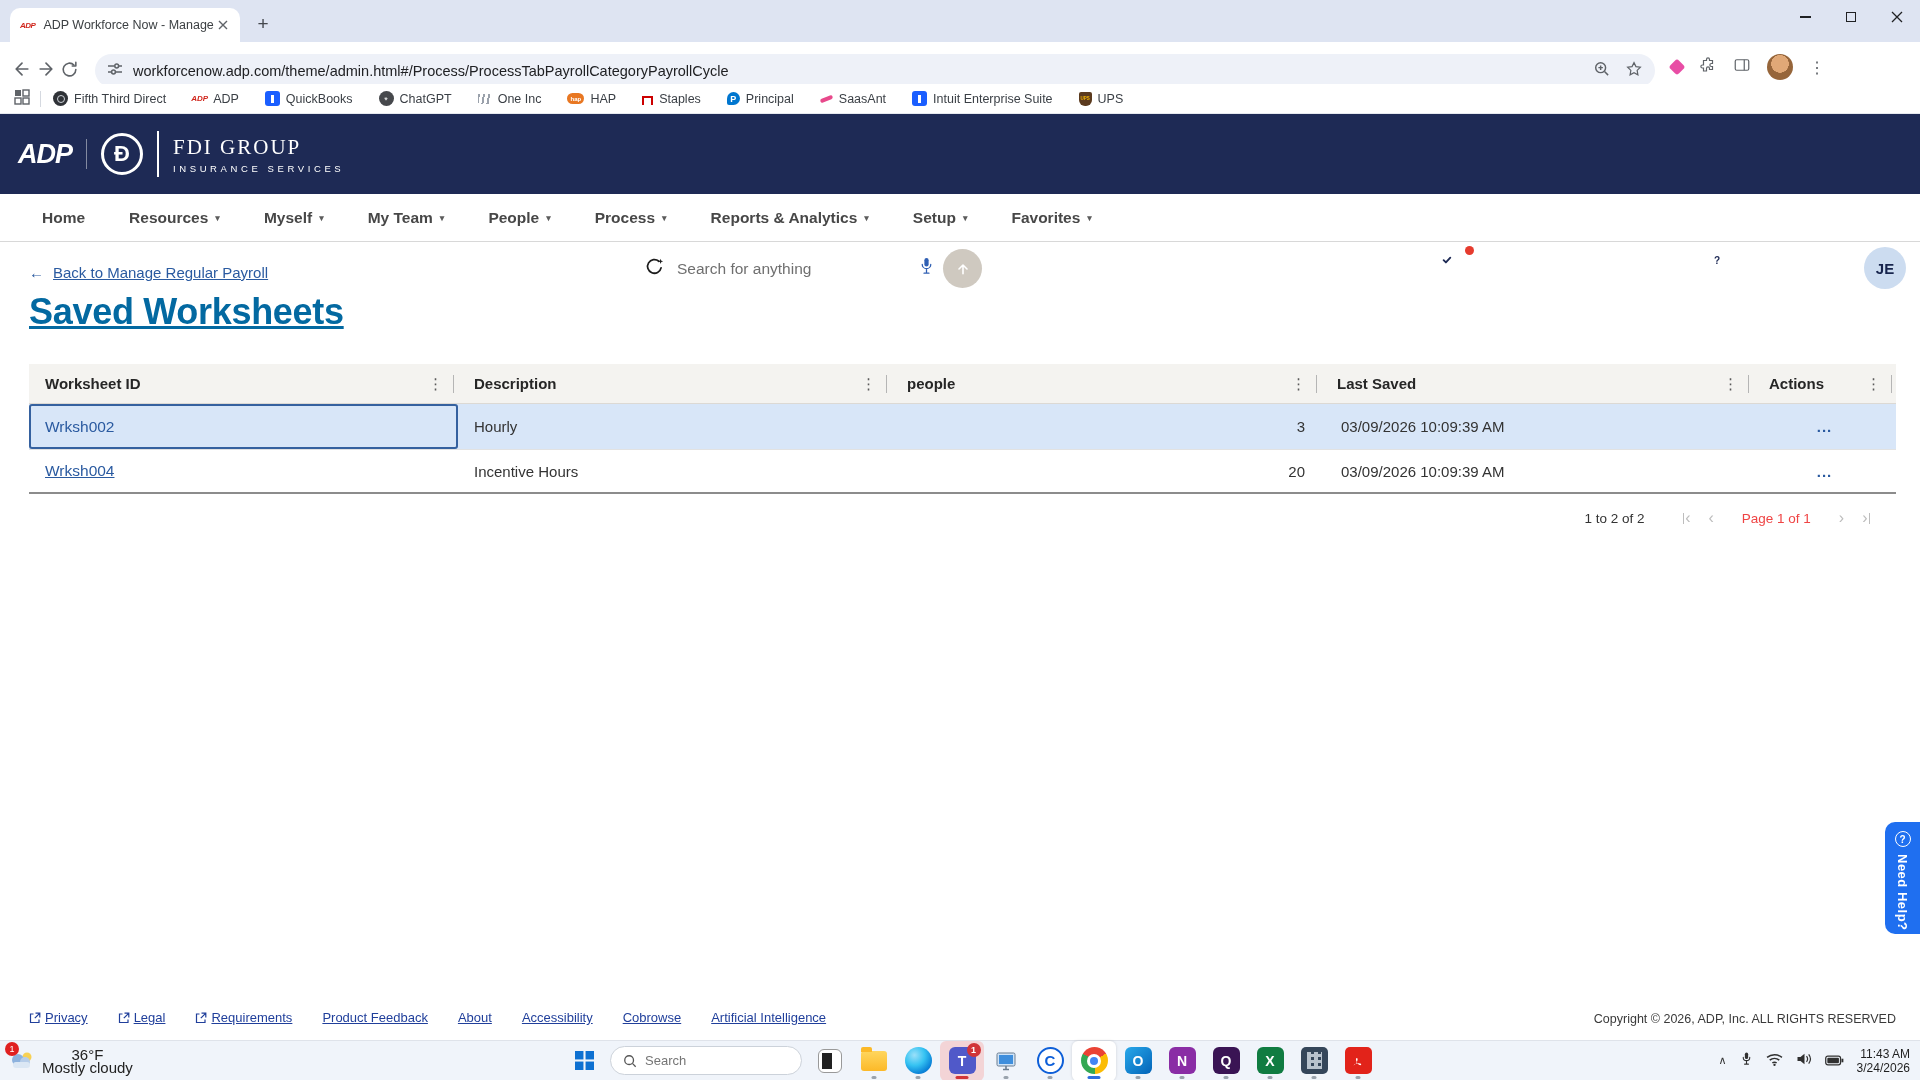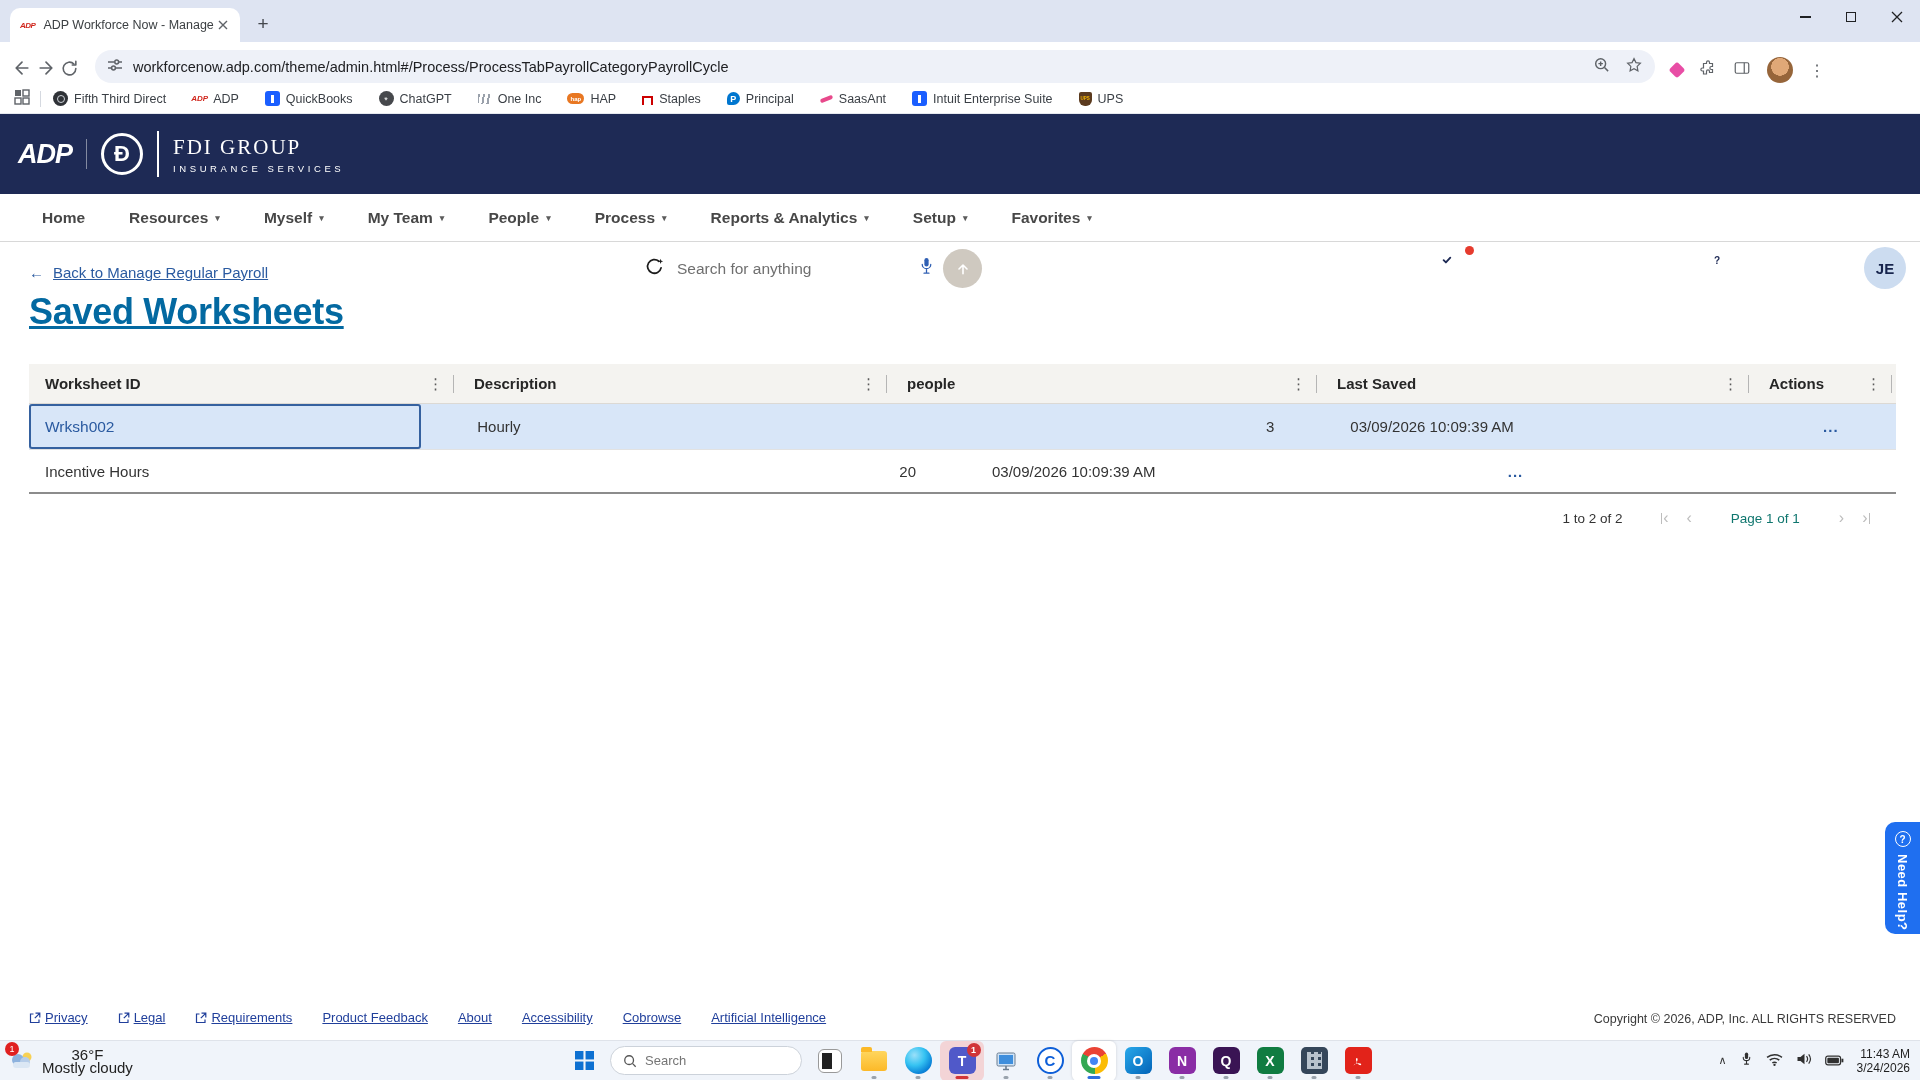--- a/index.html
+++ b/index.html
@@ -11,21 +11,21 @@
   .tab { position:relative; margin-left:10px; width:230px; height:34px; background:#fff; border-radius:10px 10px 0 0; display:flex; align-items:center; padding:0 8px 0 10px; }
   .fav-adp { color:#d0271d; font-weight:800; font-style:italic; font-size:8px; letter-spacing:-0.5px; }
   .tab-title { flex:1; margin-left:8px; font-size:12.5px; color:#3c4043; white-space:nowrap; overflow:hidden; }
   .tab-close { width:18px; height:18px; display:flex; align-items:center; justify-content:center; border-radius:50%; cursor:pointer; }
   .newtab { width:26px; height:26px; margin:0 0 5px 10px; display:flex; align-items:center; justify-content:center; font-size:19px; color:#44474d; border-radius:50%; }
   .win-controls { position:absolute; right:0; top:0; height:34px; display:flex; }
   .wc { width:46px; height:34px; display:flex; align-items:center; justify-content:center; }
   .wc-min i { display:block; width:11px; height:1.6px; background:#202124; }
   .wc-max i { display:block; width:10px; height:10px; border:1.6px solid #202124; }
 
-  .toolbar { position:absolute; top:42px; left:0; width:1764px; height:42px; background:#fff; display:flex; align-items:flex-end; padding:1px 10px; }
+  .toolbar { position:absolute; top:42px; left:0; width:1764px; height:42px; background:#fff; display:flex; align-items:flex-start; padding:12px 10px; }
   .tb-btn { width:30px; height:30px; display:flex; align-items:center; justify-content:center; border-radius:50%; margin:0 2px; }
   .omnibox { flex:0 0 auto; width:1560px; height:33px; margin-left:14px; background:#eef1f8; border-radius:17px; display:flex; align-items:center; padding:0 12px; }
   .omni-url { flex:1; margin-left:10px; font-size:14.5px; color:#202124; white-space:nowrap; overflow:hidden; }
   .omni-right { display:flex; gap:14px; align-items:center; }
   .ext-pink { width:12px; height:12px; background:#e84da5; border-radius:3px; transform:rotate(45deg); }
   .toolbar-right { display:flex; align-items:center; gap:16px; margin-left:16px; }
   .avatar-sm { width:26px; height:26px; border-radius:50%; background:radial-gradient(circle at 50% 38%, #e0a877 0 42%, #96653a 43%); }
   .kebab-v { font-size:16px; color:#5f6368; }
 
   .bookmarksbar { position:absolute; top:84px; left:0; width:1920px; height:30px; background:#fff; border-bottom:1px solid #e6e9ef; display:flex; align-items:center; padding:0 14px; font-size:12.5px; color:#3a3f45; }
@@ -83,39 +83,39 @@
 
   .grid { margin:31px 0 0 29px; width:1867px; }
   .grow { display:flex; }
   .c1{width:429px}.c2{width:433px}.c3{width:430px}.c4{width:432px}.c5{width:143px}
   .ghead { height:40px; background:#f4f3f0; border-bottom:1px solid #dcd9d4; }
   .hcell { display:flex; align-items:center; position:relative; }
   .hlabel { padding-left:16px; font-size:15px; font-weight:bold; color:#262626; }
   .hctl { margin-left:auto; display:flex; align-items:center; gap:10px; padding-right:4px; }
   .kebab { font-size:15px; color:#5a5a5a; cursor:pointer; line-height:1; }
   .hdiv { width:1px; height:18px; background:#b5b5b5; }
-  .drow { height:45px;gap:40px; }
+  .drow { height:45px; }
   .row-selected { background:#d8e6f8; }
   .row-plain { background:#fff; border-top:1px solid #e2e2e2; border-bottom:2px solid #8c8c8c; }
   .dcell { display:flex; align-items:center; font-size:15px; color:#333; }
   .cell-id { padding-left:16px; }
   .focus-cell { box-shadow:inset 0 0 0 2px #35619f; border-radius:3px; }
   .wlink { color:#2a5aa0; font-weight:500; font-size:15.5px; cursor:pointer; }
   .wlink.u { text-decoration:underline; }
   .cell-desc { padding-left:16px; }
   .cell-num { justify-content:flex-end; padding-right:16px; }
   .cell-date { padding-left:20px; }
   .cell-act { justify-content:center; }
   .act-btn { color:#2a5aa0; font-weight:bold; letter-spacing:1px; font-size:15px; cursor:pointer; }
 
   .pagination { width:1867px; margin-left:29px; margin-top:16px; display:flex; justify-content:flex-end; align-items:center; gap:38px; padding-right:26px; font-size:13.5px; color:#333; }
   .pgnav { display:flex; align-items:center; gap:18px; }
   .pg-btn { color:#bdbdbd; font-size:16px; display:flex; align-items:center; gap:1px; line-height:1; }
   .pg-bar { width:1.5px; height:11px; background:#bdbdbd; display:inline-block; }
-  .pg-label { color:#0f766e; margin:0 21px; }
+  .pg-label { color:#ef4444; margin:0 10px; }
 
   
   .need-help { position:absolute; right:0; top:822px; width:35px; height:112px; background:#1f6ff0; border-radius:10px 0 0 10px; display:flex; flex-direction:column; align-items:center; padding-top:9px; cursor:pointer; }
   .nh-q { width:16px; height:16px; border:1.6px solid #fff; border-radius:50%; color:#fff; font-size:10px; font-weight:bold; display:flex; align-items:center; justify-content:center; }
   .nh-txt { writing-mode:vertical-rl; color:#fff; font-size:13px; font-weight:bold; margin-top:7px; letter-spacing:.5px; }
 
   
   .page-footer { position:absolute; bottom:40px; left:0; width:1920px; height:40px; background:#fff; padding:10px 24px 0 29px; display:flex; align-items:flex-start; }
   .flinks { display:flex; gap:30px; align-items:center; }
   .flink { display:flex; align-items:center; gap:4px; color:#203f9b; font-size:13px; text-decoration:underline; cursor:pointer; white-space:nowrap; }
@@ -491,20 +491,23 @@
         </div>
         <div class="dcell c2 cell-desc">Hourly</div>
         <div class="dcell c3 cell-num">3</div>
         <div class="dcell c4 cell-date">03/09/2026 10:09:39 AM</div>
         <div class="dcell c5 cell-act">
             <span class="act-btn">...</span>
           </div>
       </div>
 
       <div class="grow drow row-plain">
+        <div class="dcell c1 cell-id">
+          <span class="wlink u">Wrksh004</span>
+        </div>
         <div class="dcell c2 cell-desc">Incentive Hours</div>
         <div class="dcell c3 cell-num">20</div>
         <div class="dcell c4 cell-date">03/09/2026 10:09:39 AM</div>
         <div class="dcell c5 cell-act">
             <span class="act-btn">...</span>
           </div>
       </div>
     </div>
 
     <div class="pagination">

